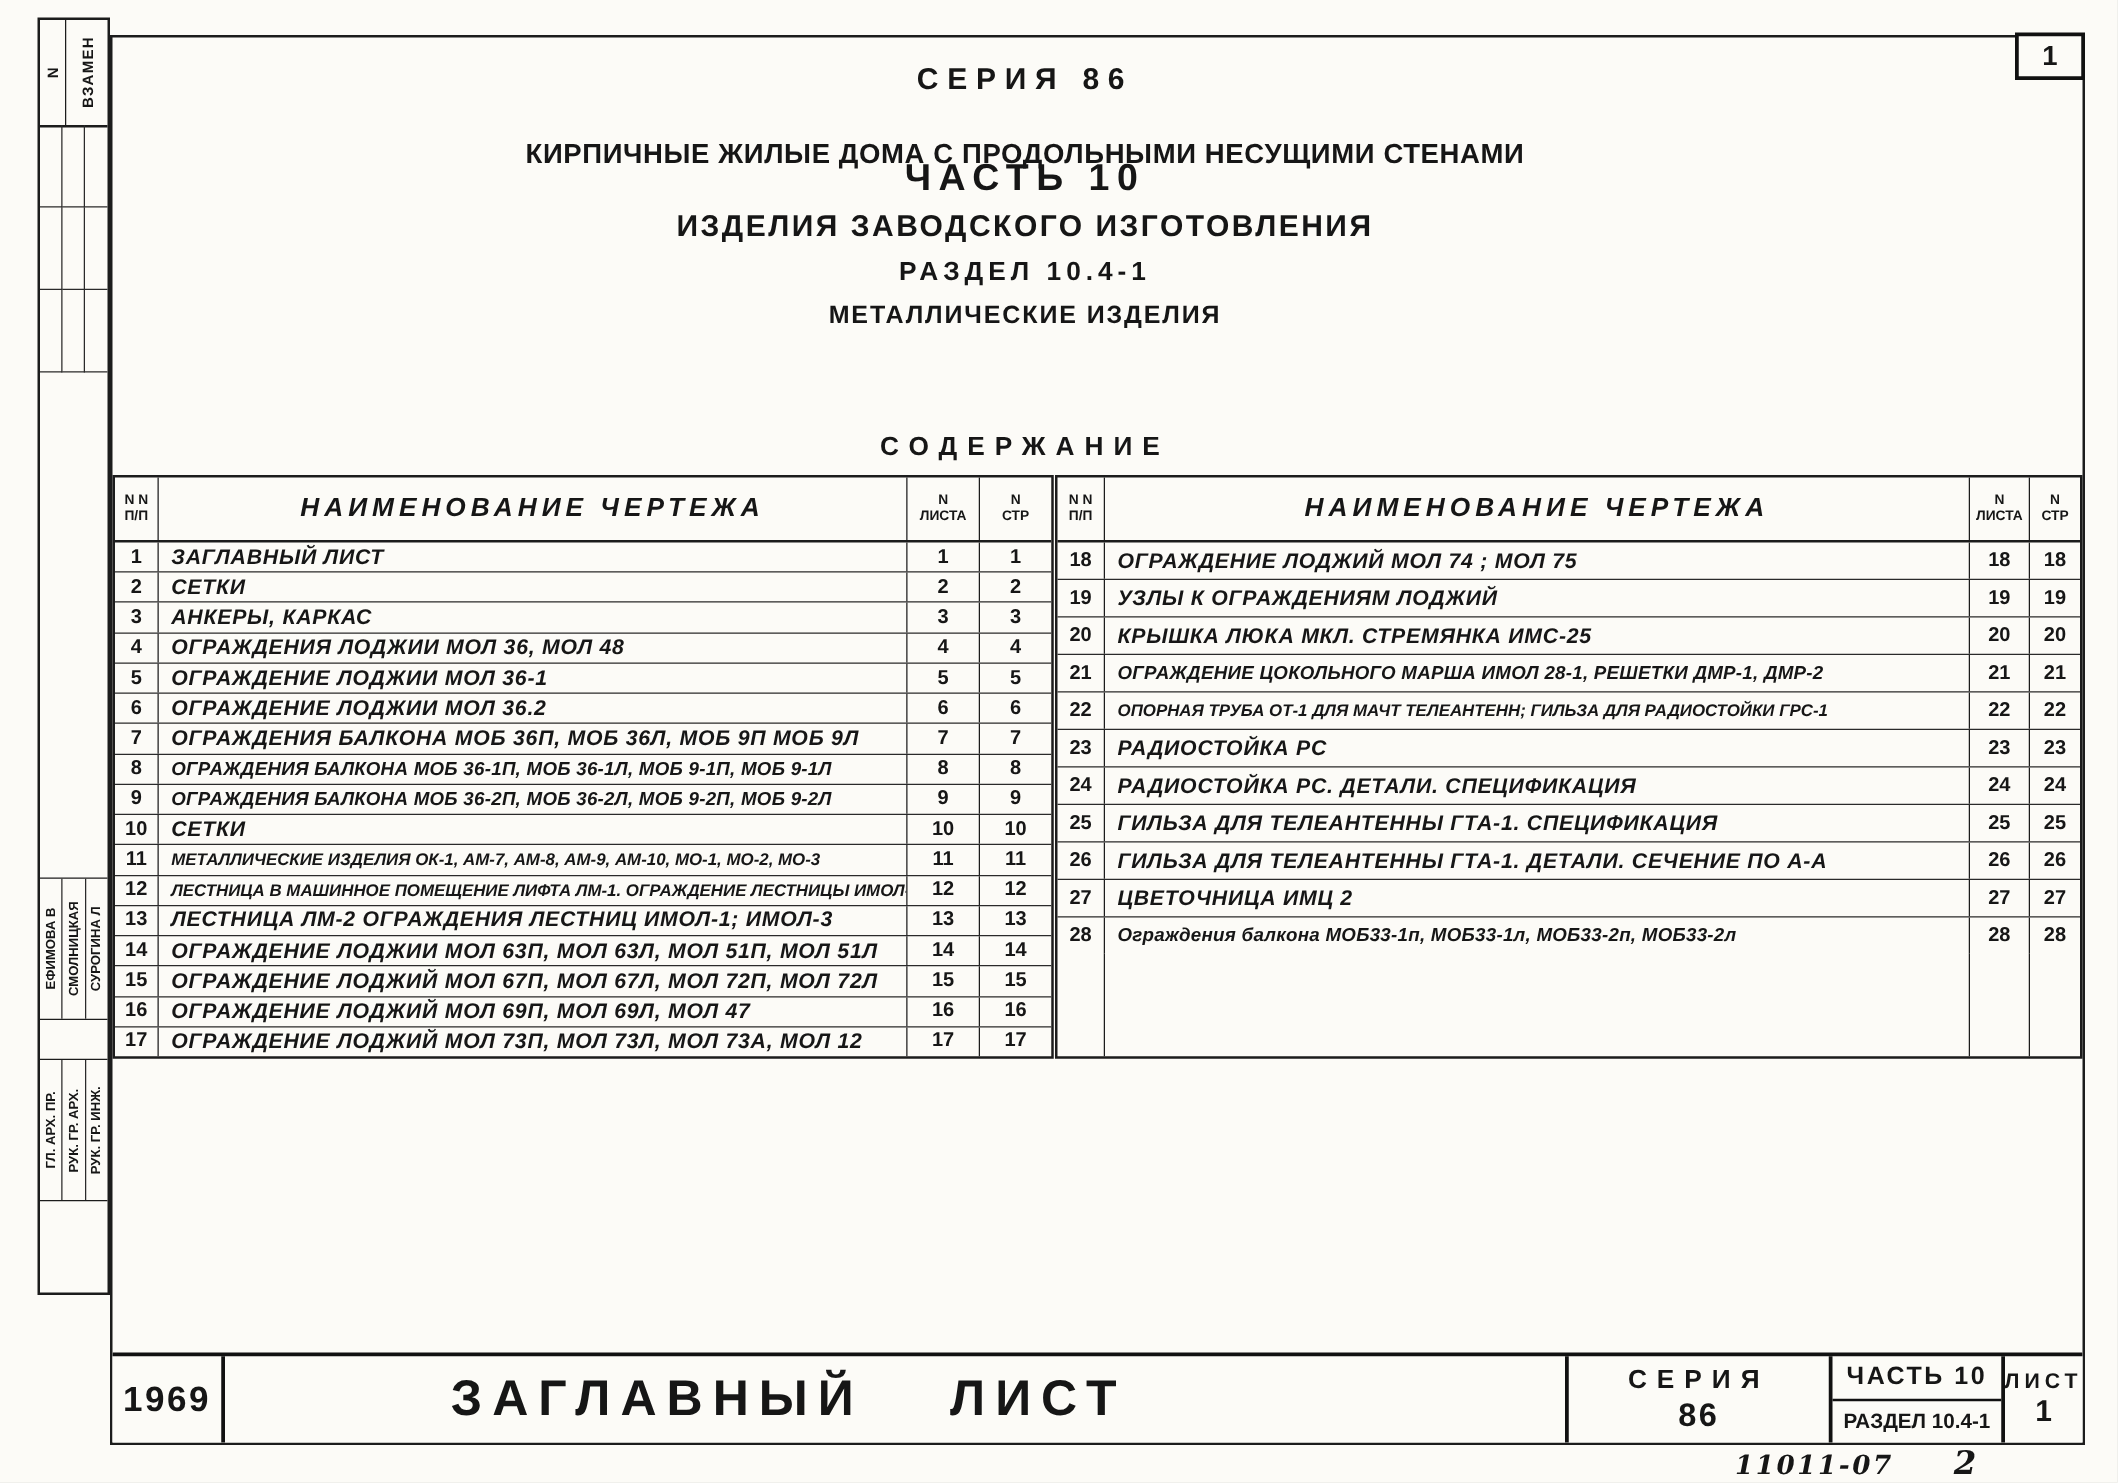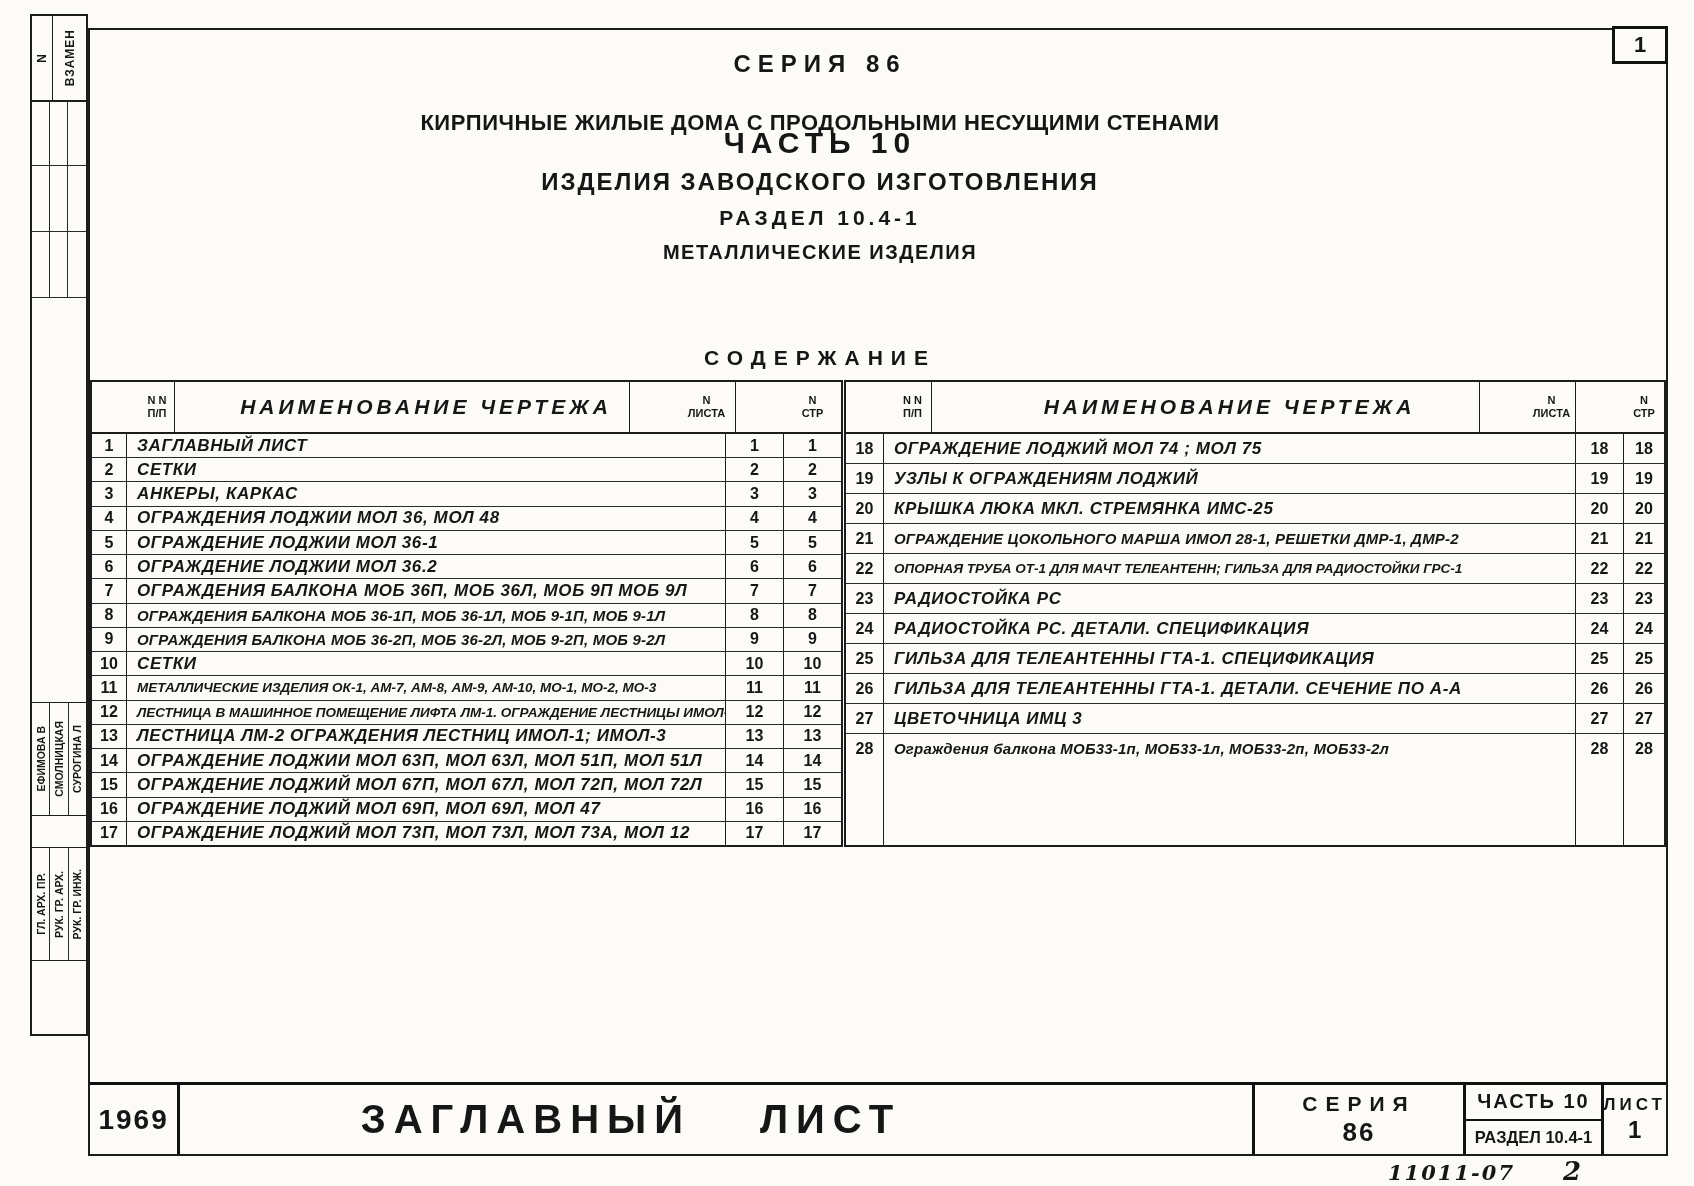--- a/index.html
+++ b/index.html
@@ -43,21 +43,21 @@
   .t-sect{top:176px;font-size:21px;letter-spacing:4px;}
   .t-sub3{top:211px;font-size:20px;letter-spacing:1.5px;}
   .t-contents{top:316px;font-size:21px;letter-spacing:8px;}
   
   .tables{position:absolute;left:0;top:350px;width:1576px;height:467px;display:flex;}
   .toc{box-sizing:border-box;border:2px solid #1c1c1c;display:flex;flex-direction:column;}
   .toc-left{width:753px;}
   .toc-right{width:823px;border-left:2px solid #1c1c1c;margin-left:1px;}
   .thead{display:flex;height:50px;border-bottom:2px solid #1c1c1c;align-items:stretch;flex:none;}
   .th{display:flex;flex-direction:column;align-items:center;justify-content:center;
-      font-weight:bold;line-height:1.15;padding-left:48px;}
+      font-weight:bold;line-height:1.15;}
   .th small{font-size:11px;font-weight:bold;}
   .col-npp{width:34px;border-right:1.5px solid #1c1c1c;flex:none;}
   .toc-right .col-npp{width:37px;}
   .col-name{flex:1;min-width:0;font-style:italic;}
   .col-sheet{width:57px;border-left:1.5px solid #1c1c1c;flex:none;}
   .col-page{width:57px;border-left:1.5px solid #1c1c1c;flex:none;}
   .toc-right .col-sheet{width:47px;}
   .toc-right .col-page{width:40px;}
   .th-name{font-size:21px;letter-spacing:4px;}
   .th-num{font-size:12px;}
@@ -355,21 +355,21 @@
               <div class="tc num col-page">25</div>
             </div>
             <div class="trow">
               <div class="tc num col-npp">26</div>
               <div class="tc nm col-name">ГИЛЬЗА ДЛЯ ТЕЛЕАНТЕННЫ ГТА-1. ДЕТАЛИ. СЕЧЕНИЕ ПО А-А</div>
               <div class="tc num col-sheet">26</div>
               <div class="tc num col-page">26</div>
             </div>
             <div class="trow">
               <div class="tc num col-npp">27</div>
-              <div class="tc nm col-name">ЦВЕТОЧНИЦА ИМЦ 3</div>
+              <div class="tc nm col-name">ЦВЕТОЧНИЦА ИМЦ 2</div>
               <div class="tc num col-sheet">27</div>
               <div class="tc num col-page">27</div>
             </div>
             <div class="trow">
               <div class="tc num col-npp">28</div>
               <div class="tc nm col-name mid">Ограждения балкона МОБ33-1п, МОБ33-1л, МОБ33-2п, МОБ33-2л</div>
               <div class="tc num col-sheet">28</div>
               <div class="tc num col-page">28</div>
             </div>
           </div>

